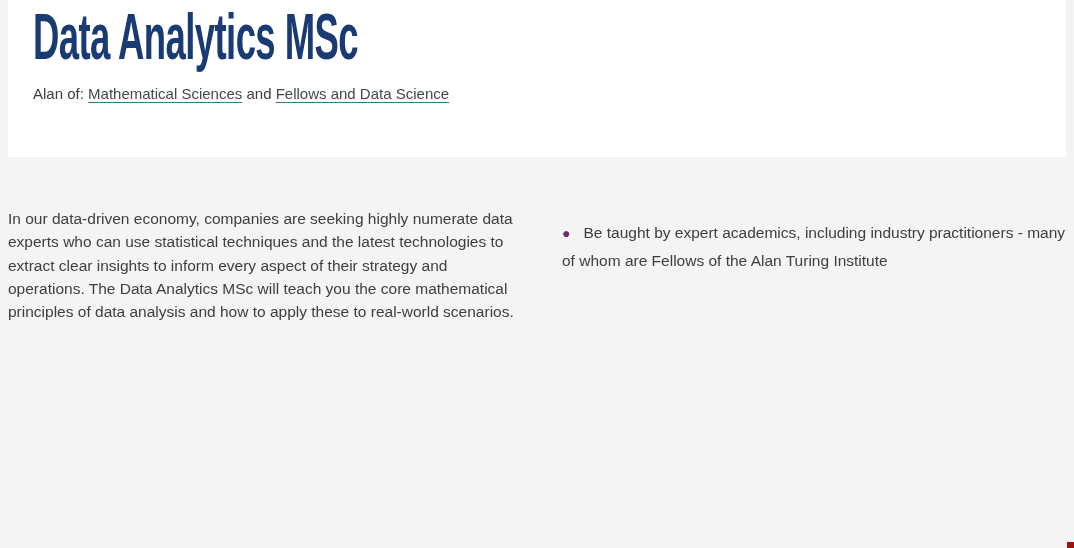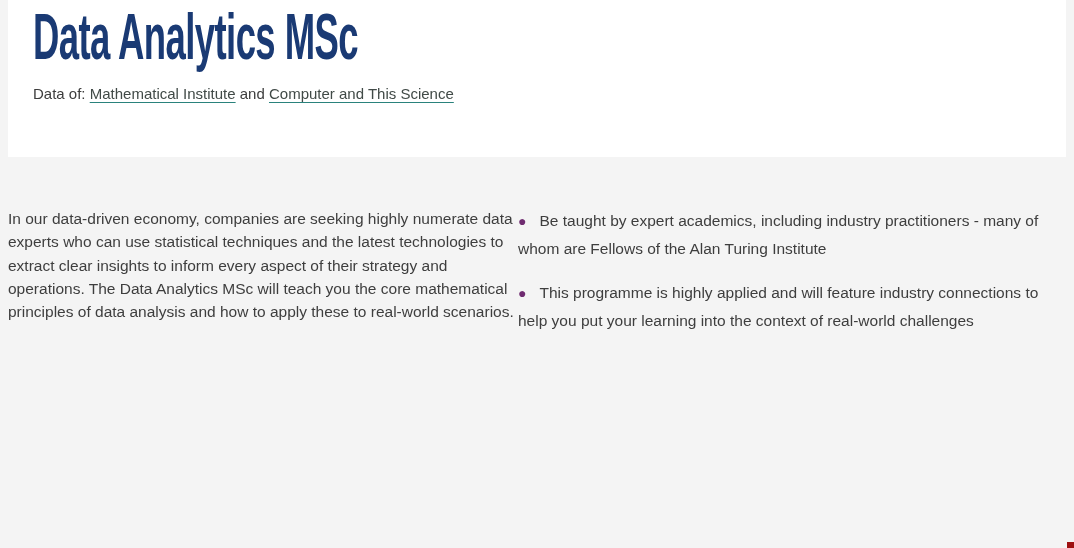--- a/index.html
+++ b/index.html
@@ -51,32 +51,34 @@
   }
 
   
   .content {
     position: absolute;
     top: 157px;
     left: 8px;
     right: 8px;
     bottom: 0;
     display: flex;
+    gap: 44px;
     padding-top: 50px;
   }
   .intro {
     width: 510px;
     flex: 0 0 510px;
     margin: 0;
     font-size: 15.5px;
     line-height: 23.3px;
     color: #3e3e3e;
   }
   .col-right {
     flex: 1;
+    margin-top: 12px;
   }
   .highlights {
     list-style: none;
     margin: 0;
     padding: 0;
     font-size: 15.5px;
     line-height: 27px;
     color: #3e3e3e;
   }
   .highlights li { margin: 0 0 17px 0; }
@@ -97,33 +99,32 @@
   }
 </style>
 </head>
 <body>
 
 <div class="page">
 
   <header class="hero">
     <h1>Data Analytics MSc</h1>
     <p class="part-of">
-      <span>Data of:</span>
-      <a href="#">Mathematical Institute</a>
+      <span>Alan of:</span>
+      <a href="#">Mathematical Sciences</a>
       <span>and</span>
-      <a href="#">Computer and This Science</a>
+      <a href="#">Fellows and Data Science</a>
     </p>
   </header>
 
   <main class="content">
     <p class="intro">In our data-driven economy, companies are seeking highly numerate data experts who can use statistical techniques and the latest technologies to extract clear insights to inform every aspect of their strategy and operations. The Data Analytics MSc will teach you the core mathematical principles of data analysis and how to apply these to real-world scenarios.</p>
 
     <div class="col-right">
       <ul class="highlights">
         <li><span class="bullet">●</span><span>Be taught by expert academics, including industry practitioners - many of whom are Fellows of the Alan Turing Institute</span></li>
-        <li><span class="bullet">●</span><span>This programme is highly applied and will feature industry connections to help you put your learning into the context of real-world challenges</span></li>
       </ul>
     </div>
   </main>
 
   <div class="corner-accent"></div>
 
 </div>
 
 </body></html>

